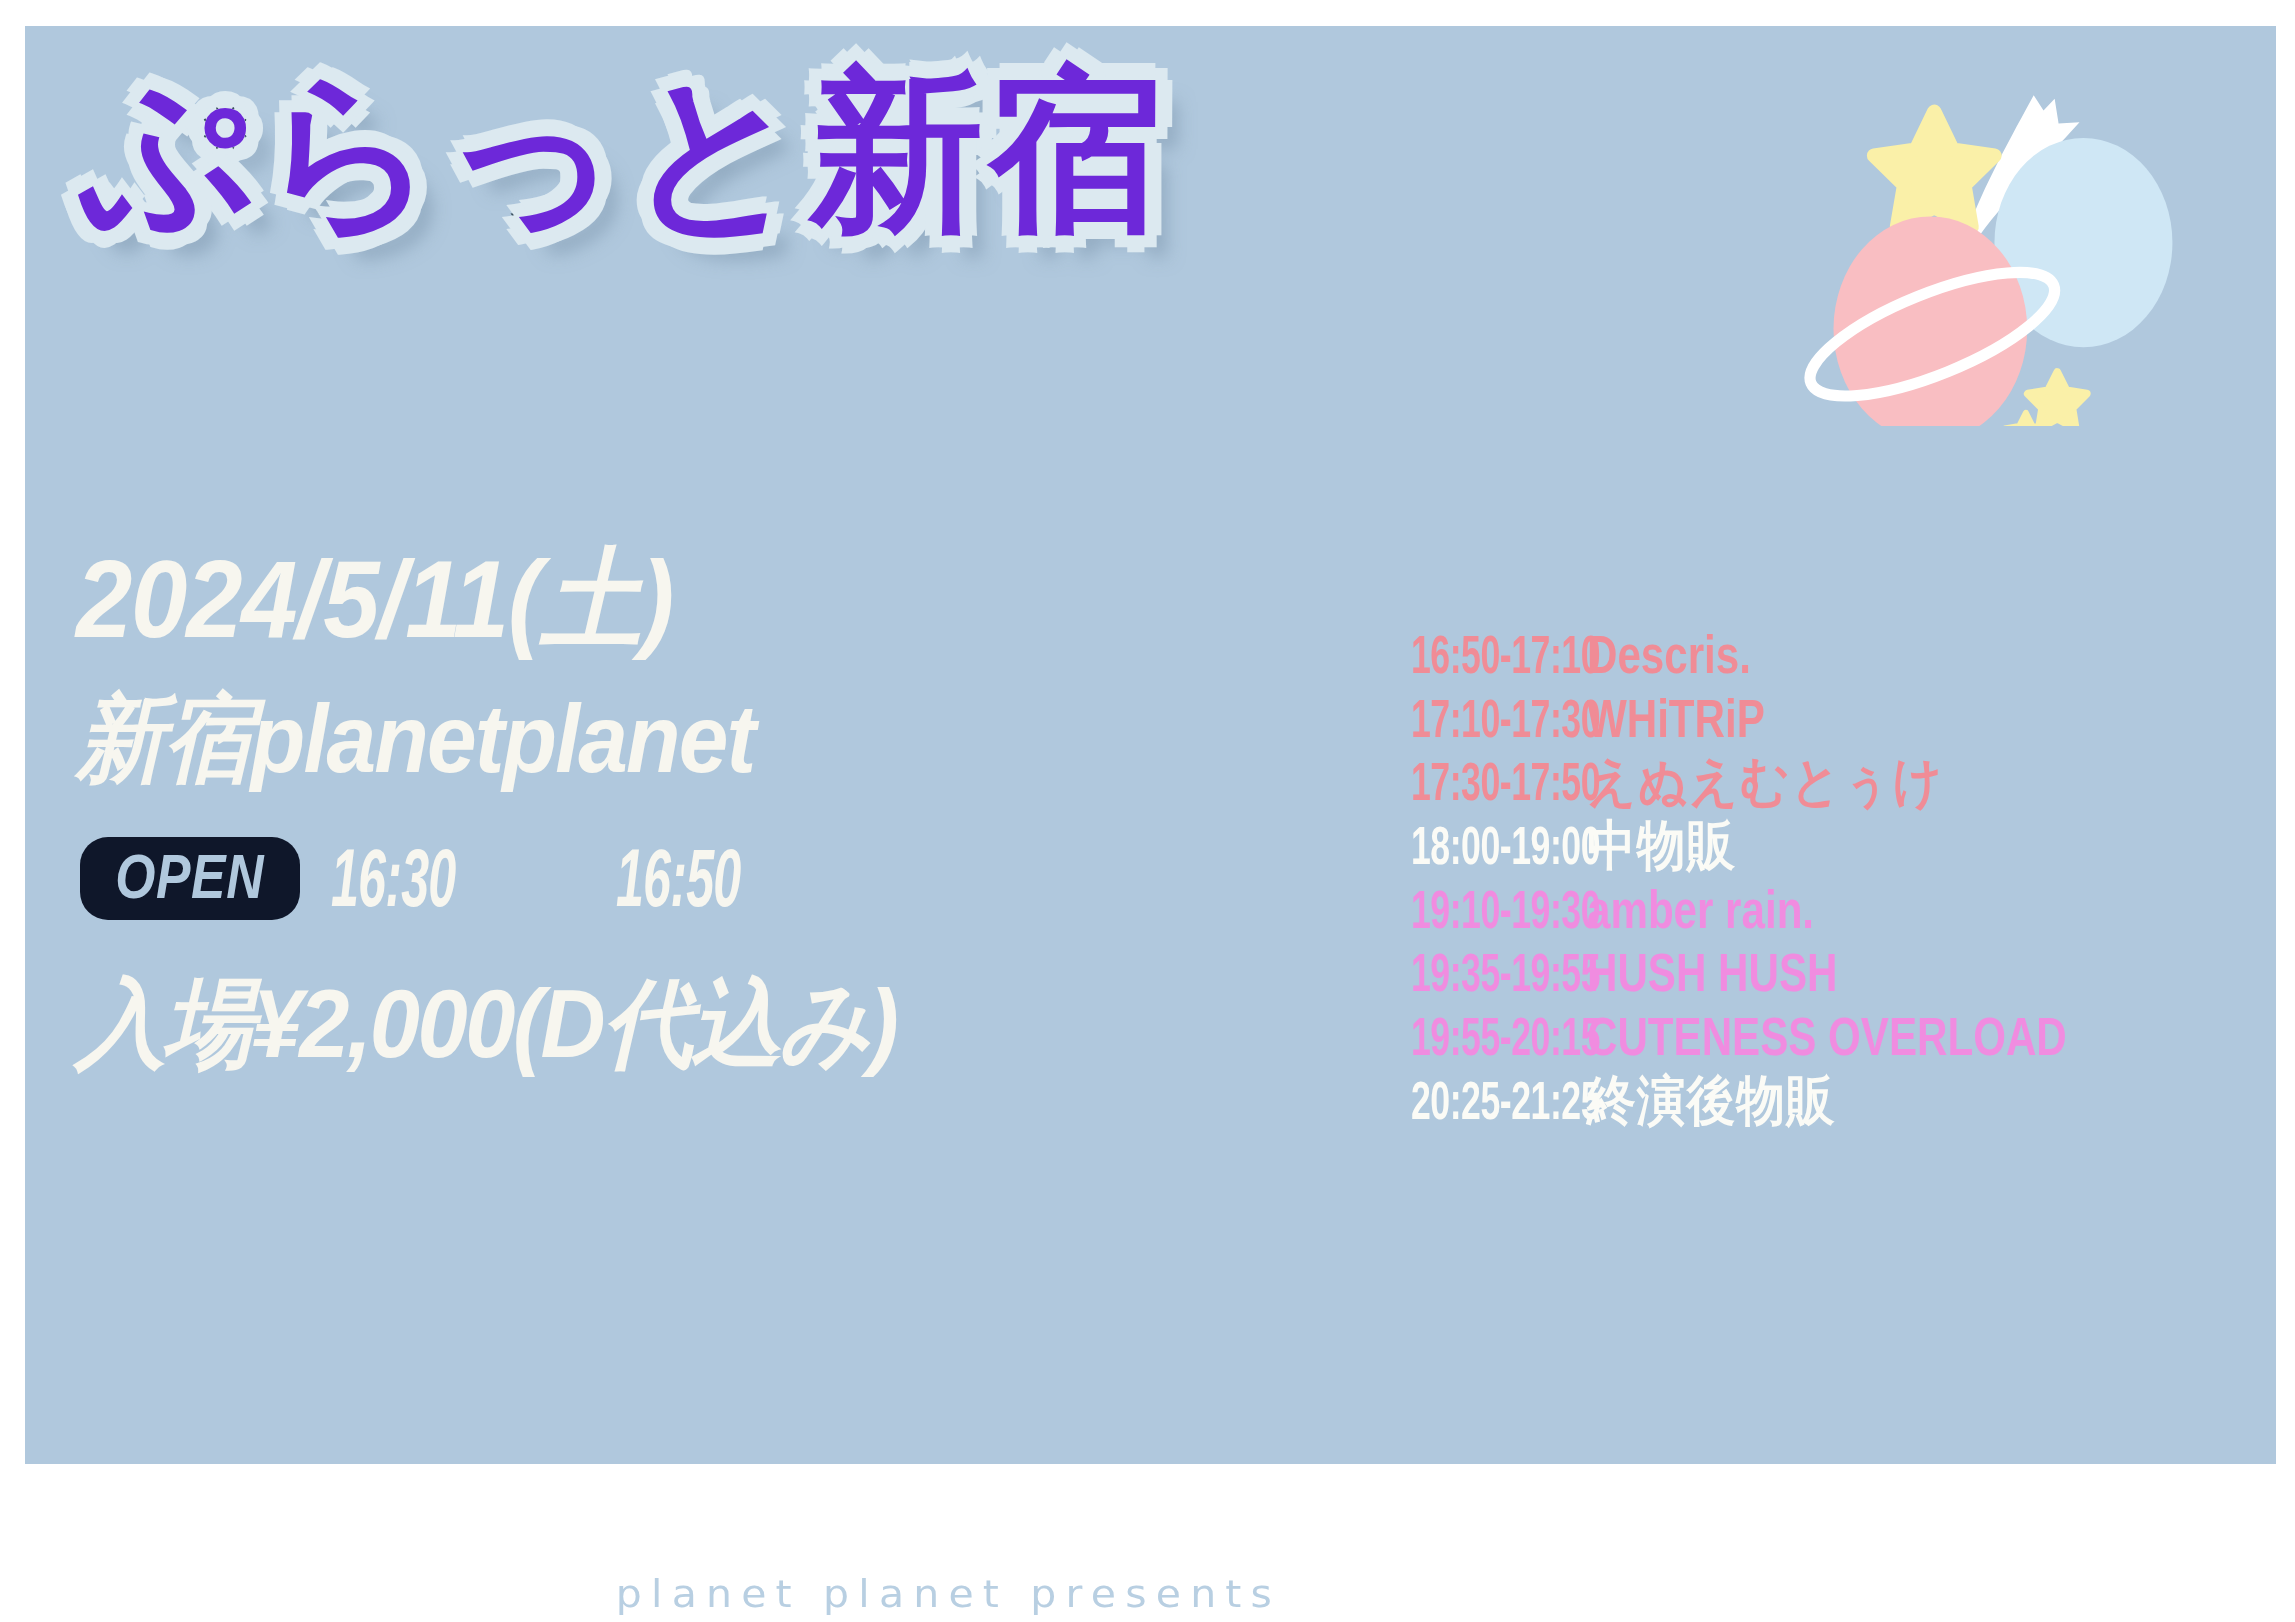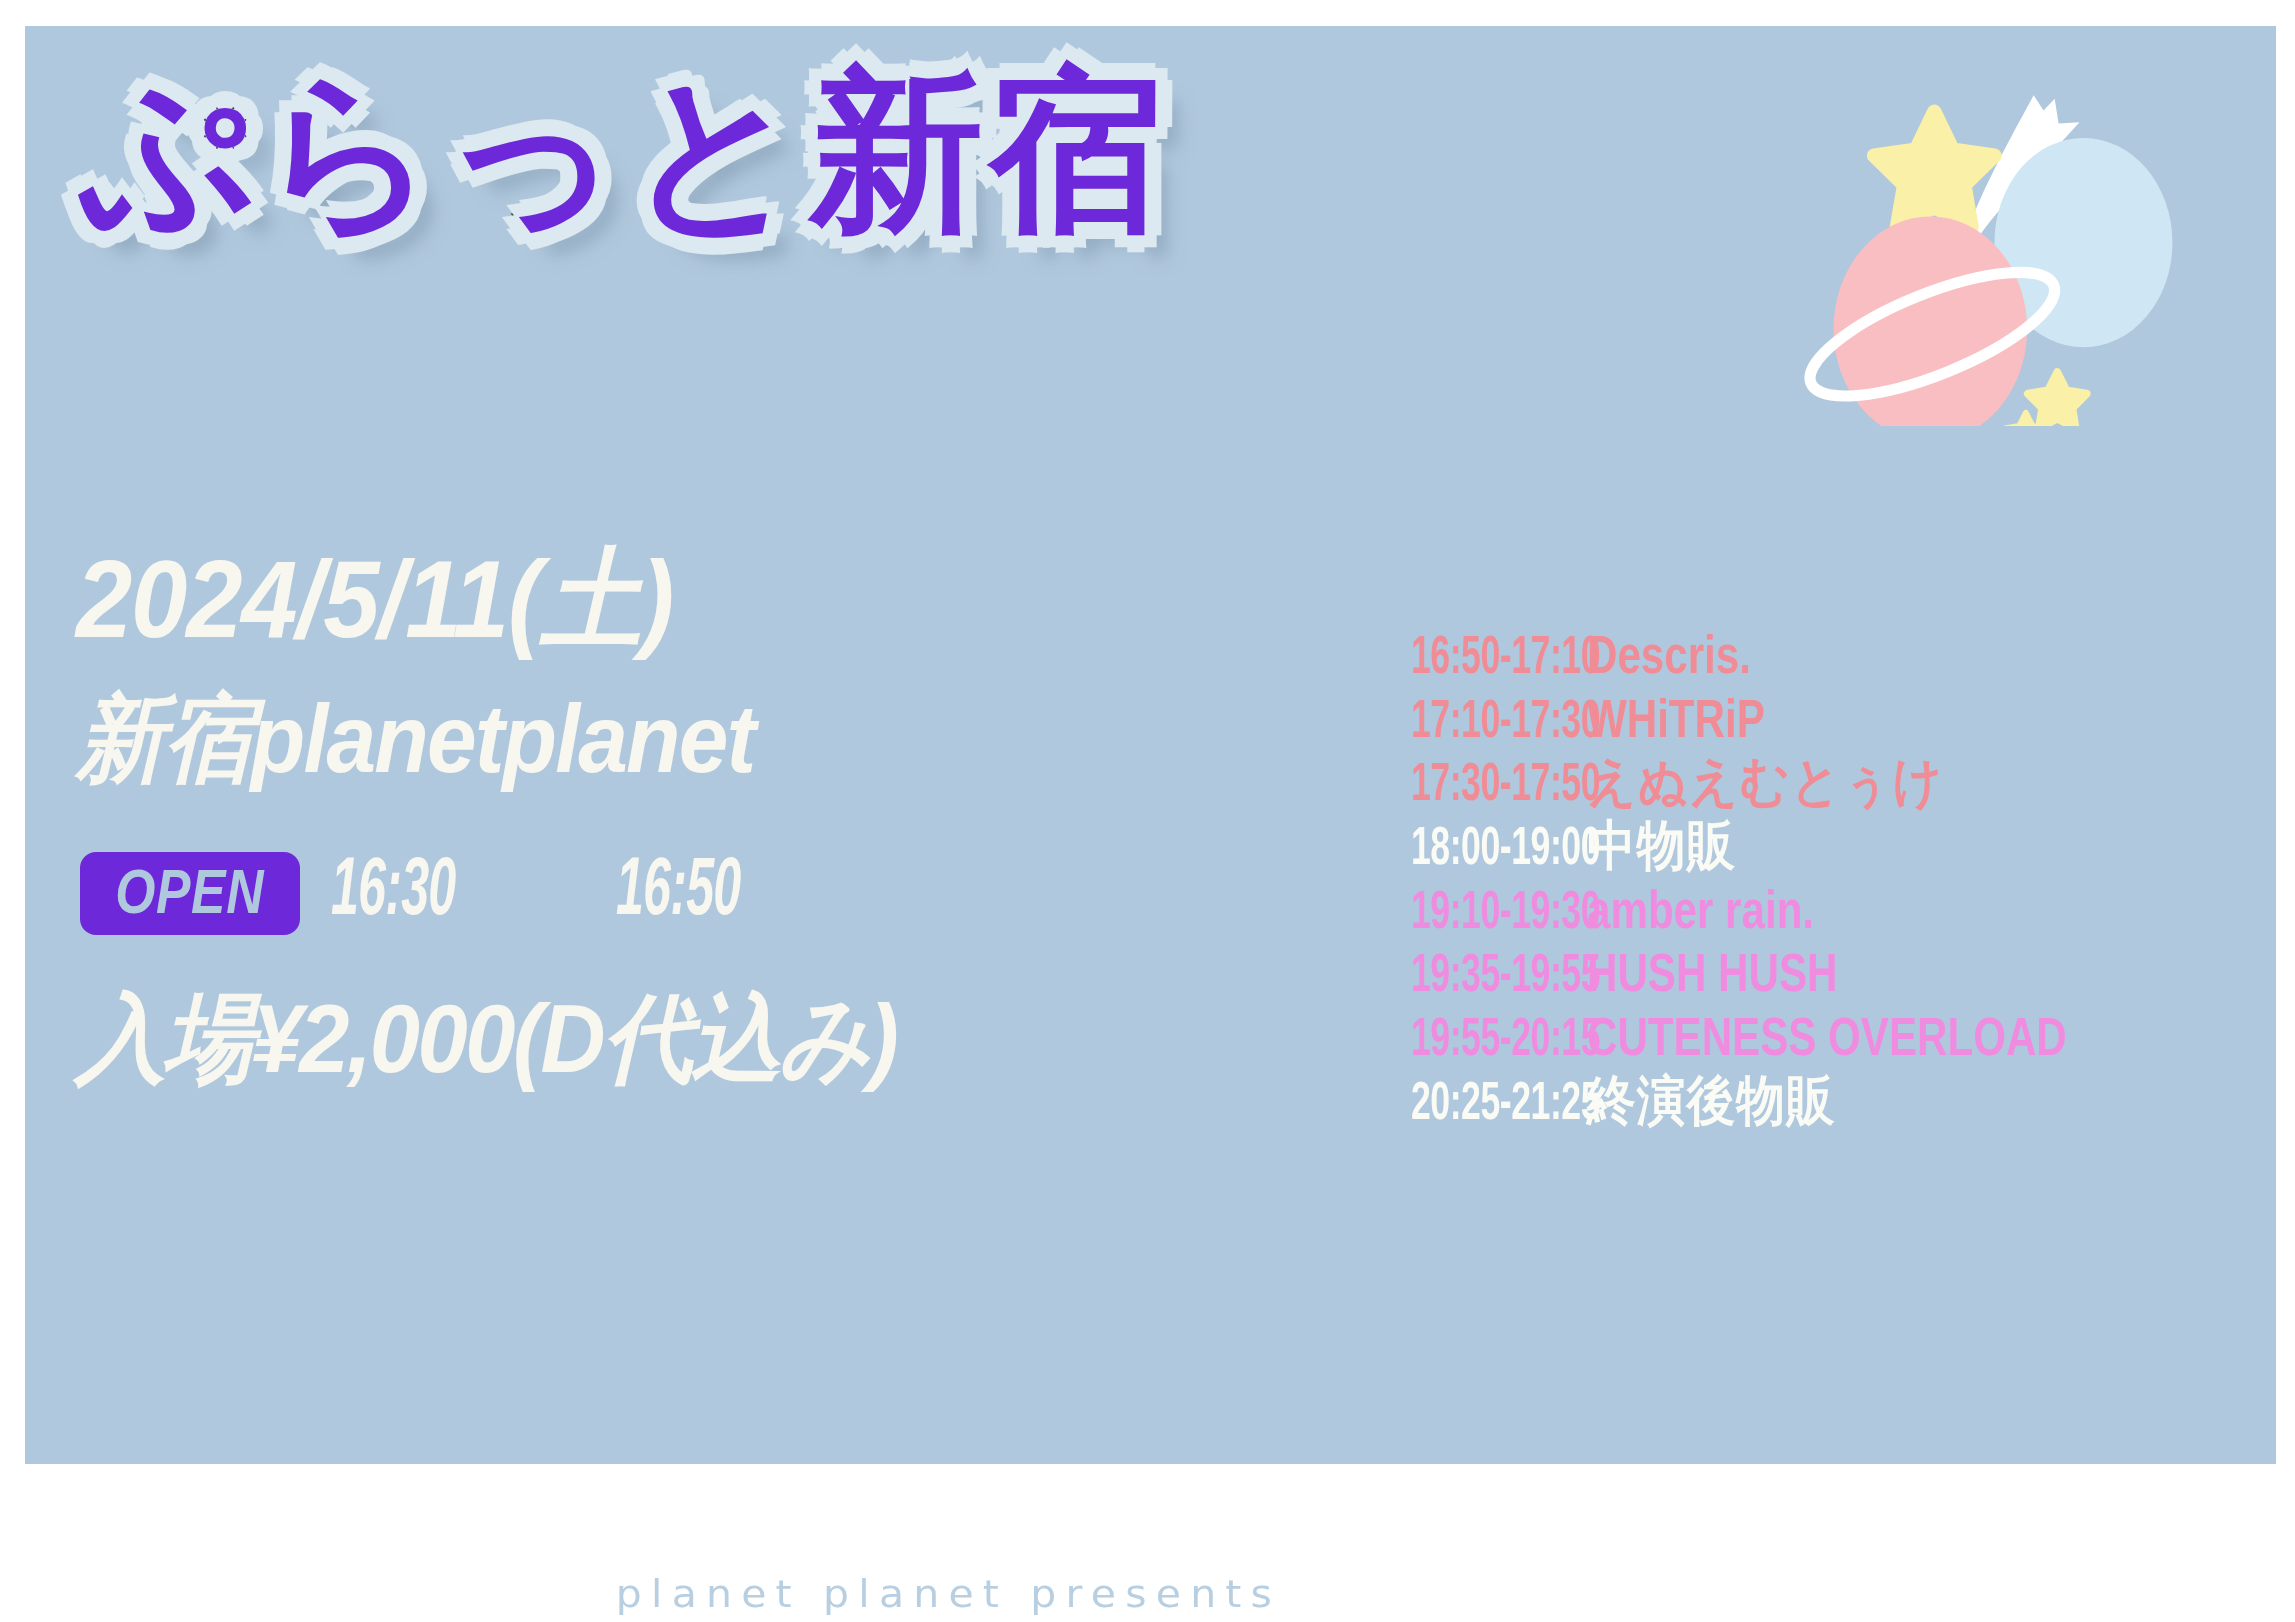--- a/index.html
+++ b/index.html
@@ -95,25 +95,24 @@
   }
 
   
   .time-row {
     display: flex;
     align-items: center;
     margin-top: 47px;
     margin-left: 3.9px;
   }
   .pill {
-    background: #6d28d9;
-    border-radius: 16px;
+    background: #0f172a;
+    border-radius: 28px;
     padding: 6.5px 19.6px 10.5px 19.6px;
     display: inline-block;
-    margin-top: 15px;
   }
   .pill-text {
     font-family: "Liberation Sans", sans-serif;
     font-weight: 700;
     font-size: 63px;
     line-height: 1.05;
     color: #B0C8DD;
     letter-spacing: 0.7px;
     transform: scaleX(0.82);
     transform-origin: center;

